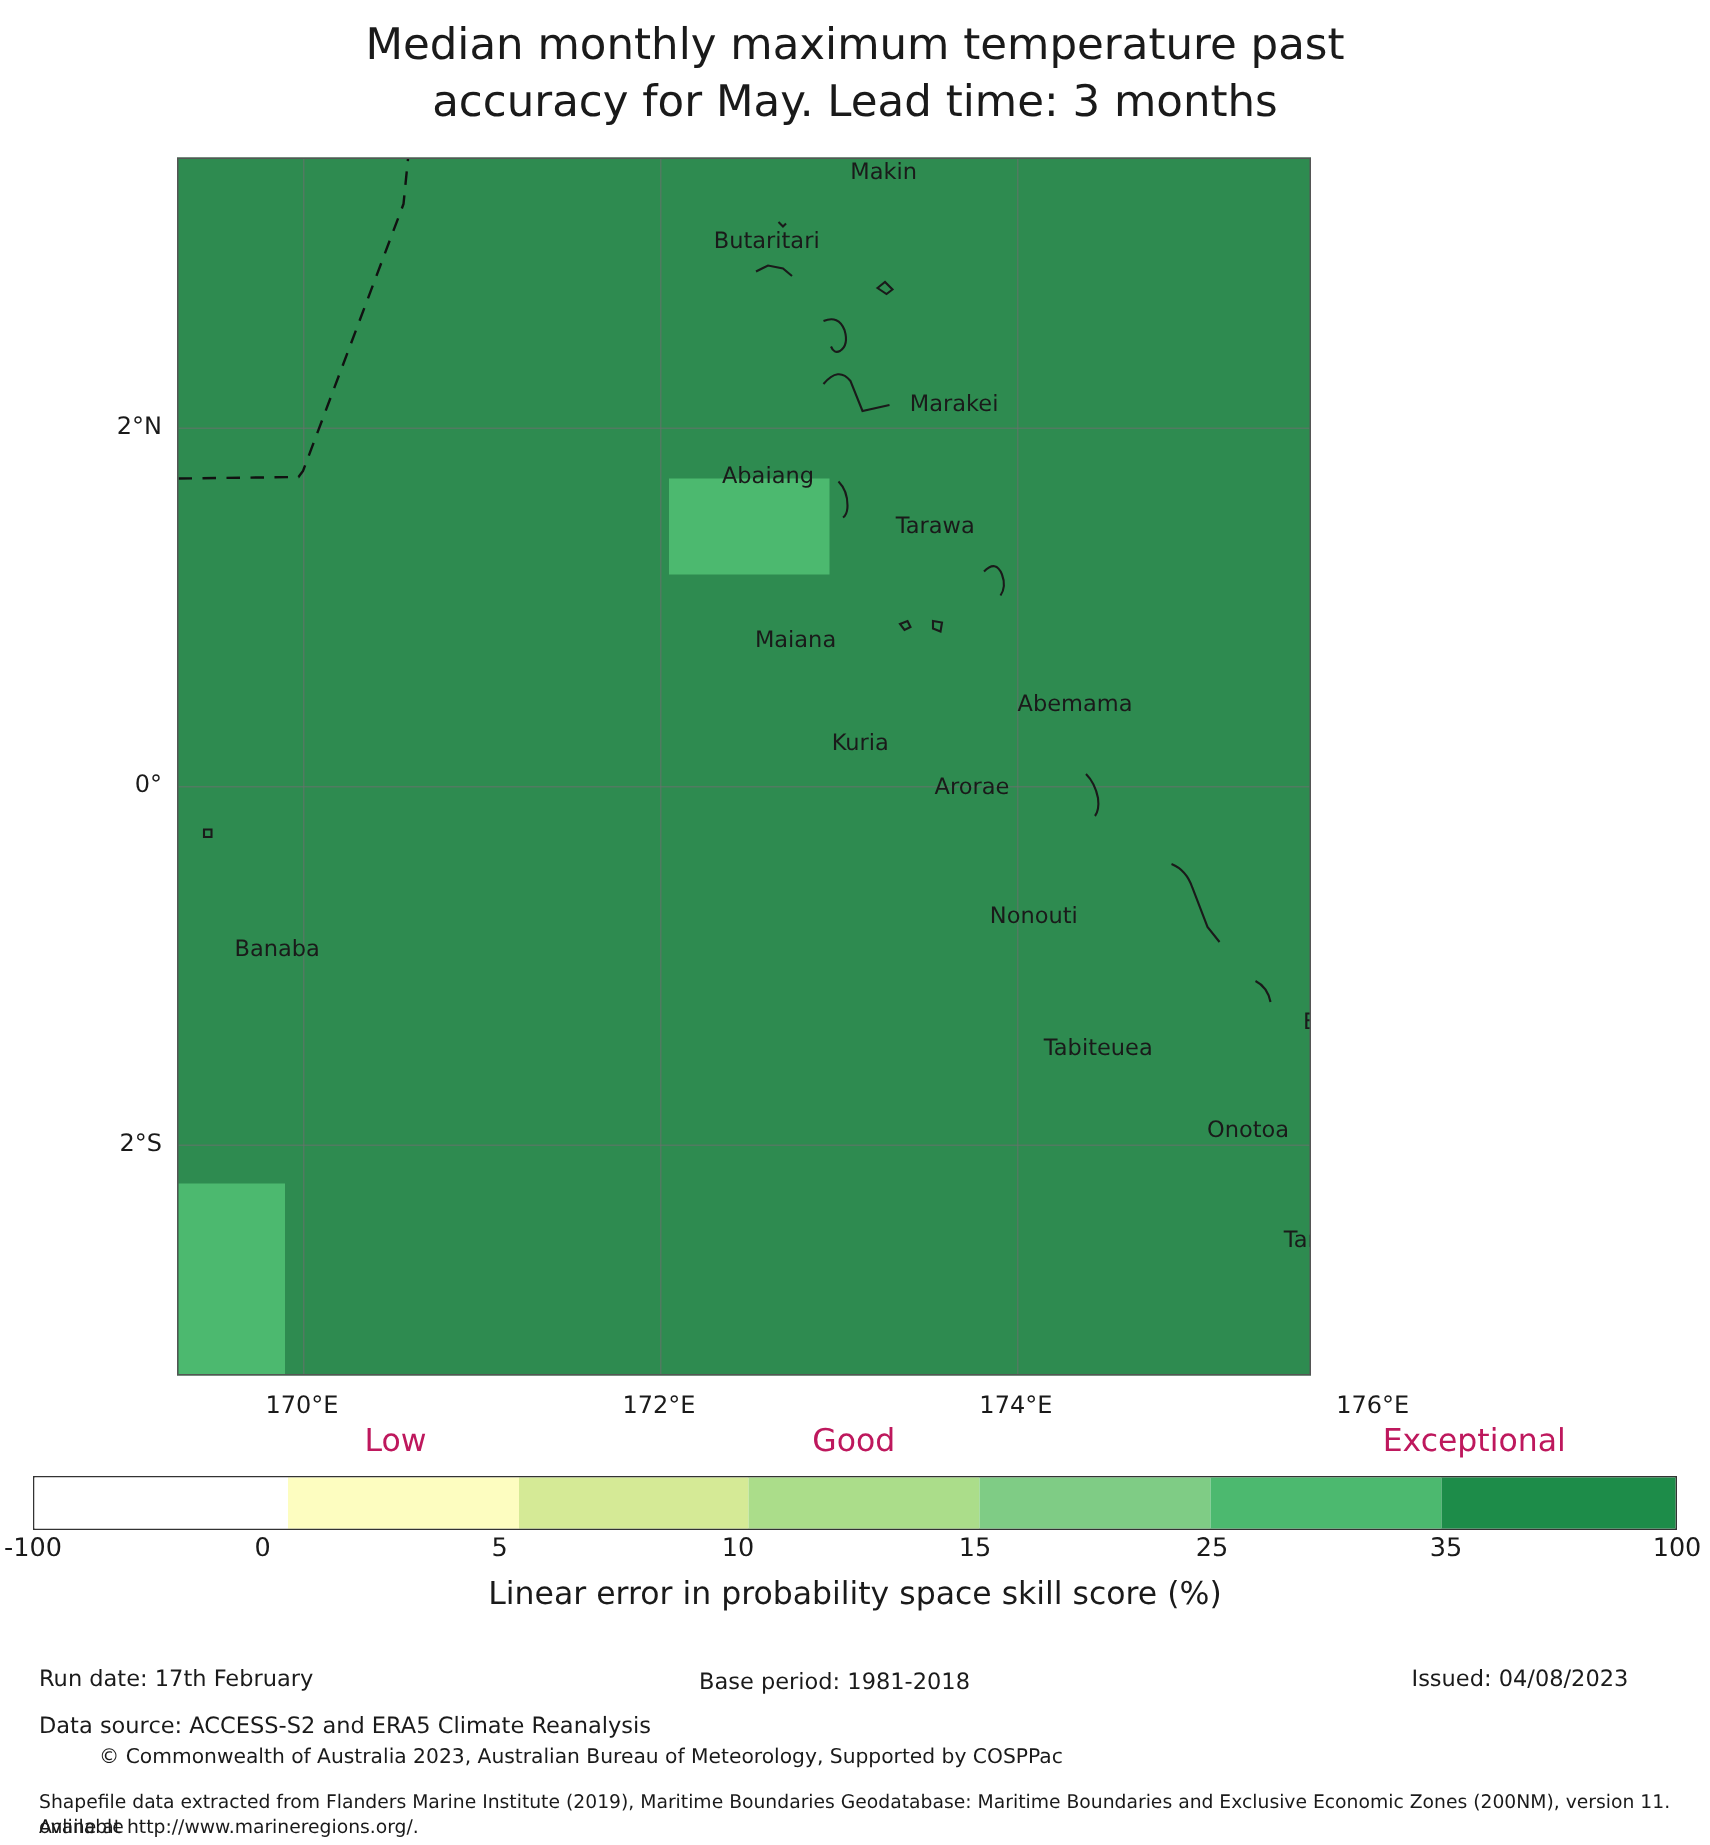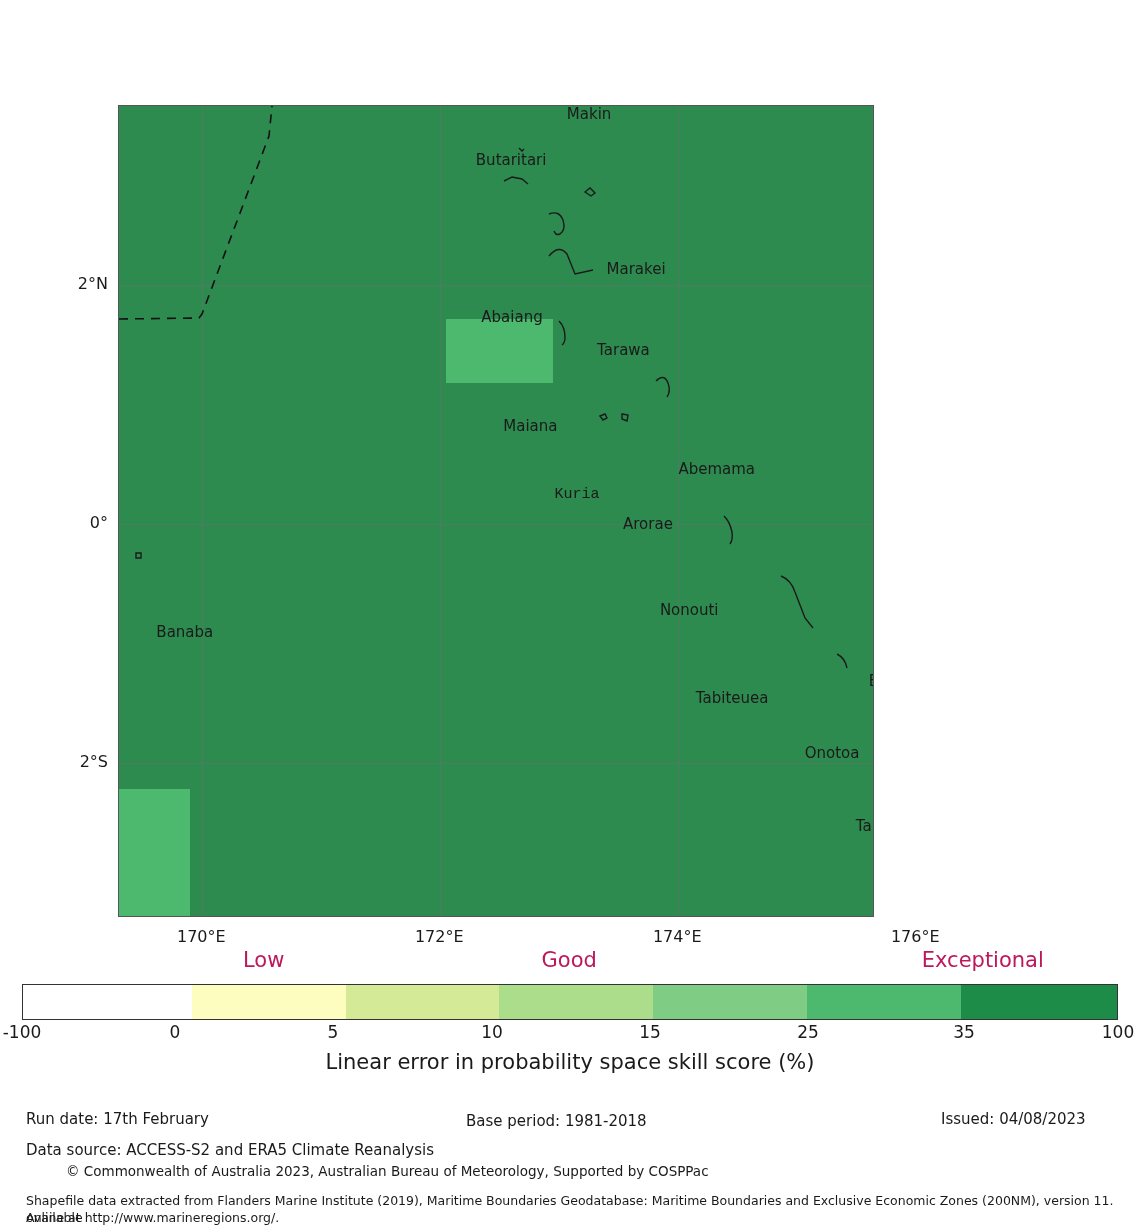--- a/index.html
+++ b/index.html
@@ -127,20 +127,22 @@
     position: absolute;
     font-size: 12.5px;
     color: #1a1a1a;
     line-height: 17px;
   }
 </style>
 </head>
 <body>
 
 <div id="title">
+  <span class="line">Median monthly maximum temperature past</span>
+  <span class="line">accuracy for May. Lead time: 3 months</span>
 </div>
 
 <div id="map-frame">
 
   <div class="cell" id="cell-tarawa" style="left: 327.215px; top: 212.553px; width: 107.089px; height: 64.4824px; background: rgb(76, 185, 111);"></div>
   <div class="cell" id="cell-banaba" style="left: 0px; top: 683.035px; width: 71.3924px; height: 128.965px; background: rgb(76, 185, 111);"></div>
 
   <div class="grid-v" id="gv0" style="left: 83.2911px;"></div>
   <div class="grid-v" id="gv1" style="left: 321.266px;"></div>
   <div class="grid-v" id="gv2" style="left: 559.241px;"></div>
@@ -194,21 +196,21 @@
   </svg>
 
   <div id="isle-labels">
       <div class="isle-label" style="left: 447.873px; top: -1.47647px;">Makin</div>
       <div class="isle-label" style="left: 356.835px; top: 44.7941px;">Butaritari</div>
       <div class="isle-label" style="left: 487.57px; top: 154.147px;">Marakei</div>
       <div class="isle-label" style="left: 362.304px; top: 201.612px;">Abaiang</div>
       <div class="isle-label" style="left: 478.101px; top: 235.376px;">Tarawa</div>
       <div class="isle-label" style="left: 384.253px; top: 311.082px;">Maiana</div>
       <div class="isle-label" style="left: 559.392px; top: 353.594px;">Abemama</div>
-      <div class="isle-label" style="left: 435.468px; top: 380.282px; font-family: Liberation Mono, monospace;">Kuria</div>
+      <div class="isle-label" style="left: 435.468px; top: 380.282px;">Kuria</div>
       <div class="isle-label" style="left: 504.025px; top: 409.447px;">Arorae</div>
       <div class="isle-label" style="left: 540.886px; top: 494.947px;">Nonouti</div>
       <div class="isle-label" style="left: 576.861px; top: 582.624px;">Tabiteuea</div>
       <div class="isle-label" style="left: 749.646px; top: 565.759px;">Beru</div>
       <div class="isle-label" style="left: 856.759px; top: 594.147px; margin-top: 12px;">Nikunau</div>
       <div class="isle-label" style="left: 685.671px; top: 638.241px;">Onotoa</div>
       <div class="isle-label" style="left: 37.3671px; top: 516.829px;">Banaba</div>
       <div class="isle-label" style="left: 736.835px; top: 711.471px;">Tamana</div>
       <div class="isle-label" style="left: 842.785px; top: 747.382px;">Arorae</div>
     </div>

